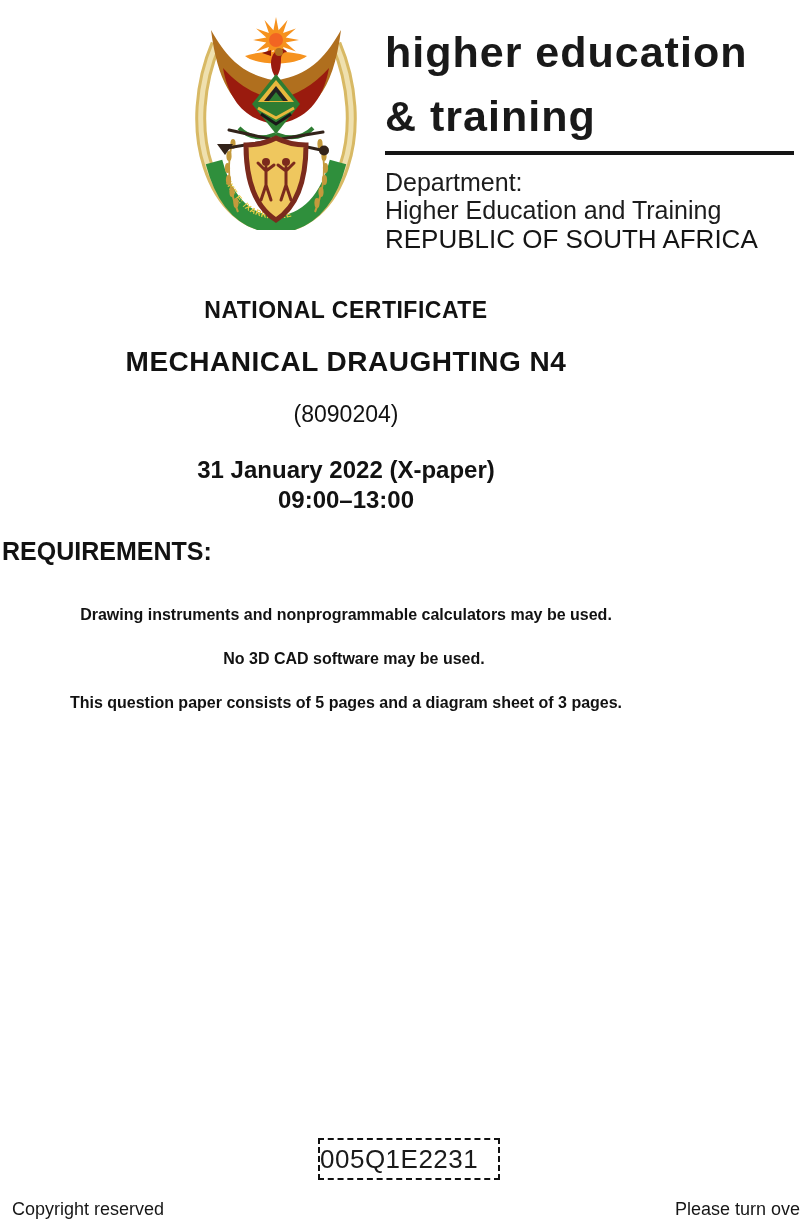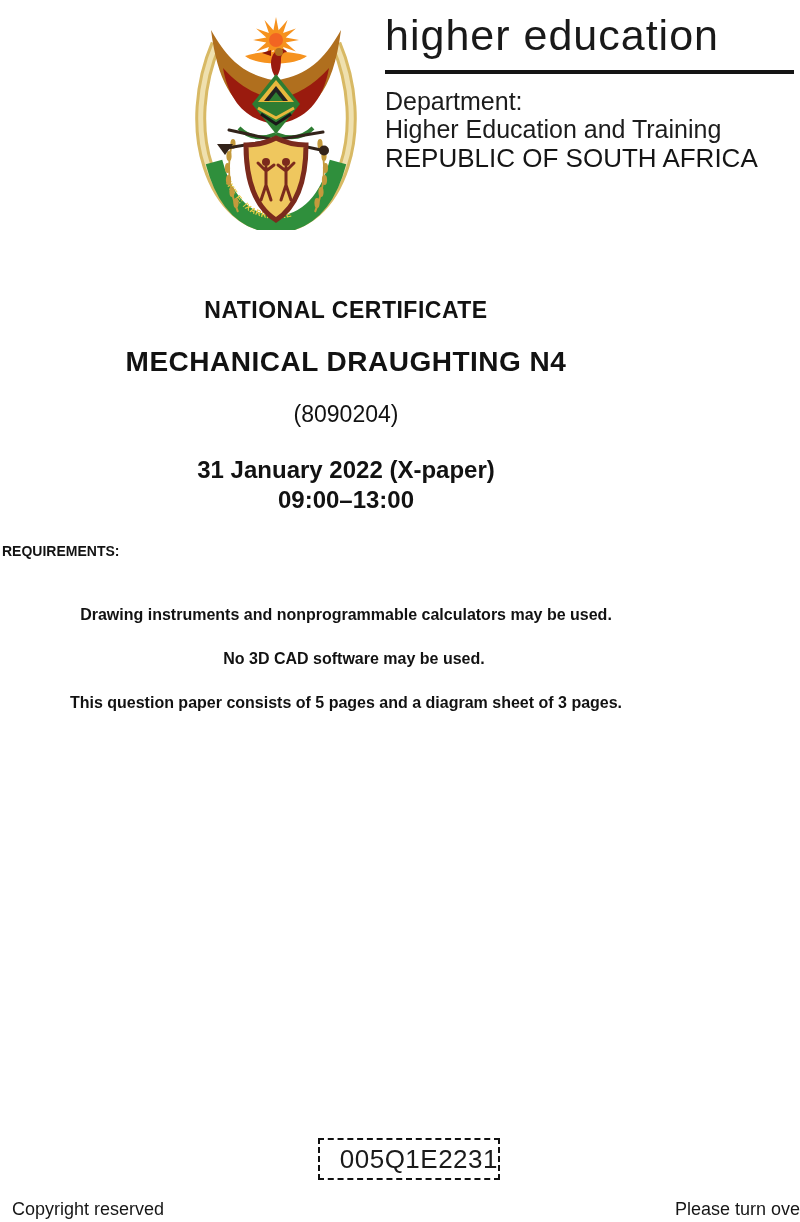--- a/index.html
+++ b/index.html
@@ -10,48 +10,48 @@
     font-family:"Liberation Sans", sans-serif;
     color:#121212; overflow:hidden;
   }
   .abs { position:absolute; }
 
   
   .logo { left:183px; top:14px; width:187px; height:216px; }
   .brand { left:385px; top:12px; width:412px; }
   .wordmark {
     font-size:43px; line-height:47px; letter-spacing:1px;
-    font-weight:400; color:#191919; white-space:nowrap;
+    font-weight:700; color:#191919; white-space:nowrap;margin-top:17px;
   }
   .brand-rule { width:409px; height:4px; background:#151515; margin-top:11px; }
   .dept-block { margin-top:13px; }
   .dept-line { font-size:25px; line-height:28px; color:#1c1c1c; white-space:nowrap; }
   .country-line { font-size:26px; line-height:30px; font-weight:400; color:#151515; white-space:nowrap; }
 
   
   .centerline { left:0; width:692px; text-align:center; white-space:nowrap; }
   .cert     { top:297px; font-size:23px; font-weight:700; letter-spacing:0.5px; }
   .subject  { top:346px; font-size:28px; font-weight:700; letter-spacing:0.5px; }
   .code     { top:401px; font-size:23px; font-weight:400; }
   .datetime { top:455px; font-size:24px; font-weight:700; line-height:30px; }
 
   
-  .req { left:2px; top:539px; display:flex; font-size:14px; font-weight:700; line-height:24px;align-items:center; }
+  .req { left:2px; top:539px; display:flex; font-size:25px; font-weight:700; line-height:24px;align-items:center; }
   .req-label { width:173px; flex:0 0 auto; }
   .req-items { }
   .note { font-size:16px; font-weight:700; }
   .note-1 { top:606px; }
   .note-2 { top:650px;padding-left:16px; }
   .note-3 { top:694px; }
 
   
   .exam-box {
     left:318px; top:1138px; width:182px; height:42px;
     border:2px dashed #111;
-    display:flex; align-items:center; justify-content:flex-end;
+    display:flex; align-items:center; justify-content:flex-start;
   }
   .exam-box span { font-size:26px; color:#1a1a1a; letter-spacing:0.5px; }
 
   
   .footer {
     left:12px; top:1199px; width:794px;
     display:flex; justify-content:space-between;
     font-size:18px; color:#161616;
   }
 </style>
@@ -133,20 +133,21 @@
         <path d="M83,153 L83,171 M83,171 L78,186 M83,171 L88,186 M83,157 L75,149 M83,157 L91,151"></path>
         <circle cx="103" cy="148" r="4" fill="#7B2A1D" stroke="none"></circle>
         <path d="M103,153 L103,171 M103,171 L98,186 M103,171 L108,186 M103,157 L111,149 M103,157 L95,151"></path>
       </g>
     </g>
   </svg>
 </div>
 
 <div class="abs brand">
   <div class="wordmark">higher education</div>
+  <div class="wordmark">&amp; training</div>
   <div class="brand-rule"></div>
   <div class="dept-block">
     <div class="dept-line">Department:</div>
     <div class="dept-line">Higher Education and Training</div>
     <div class="country-line">REPUBLIC OF SOUTH AFRICA</div>
   </div>
 </div>
 
 <div class="abs centerline cert">NATIONAL CERTIFICATE</div>
 <div class="abs centerline subject">MECHANICAL DRAUGHTING N4</div>

